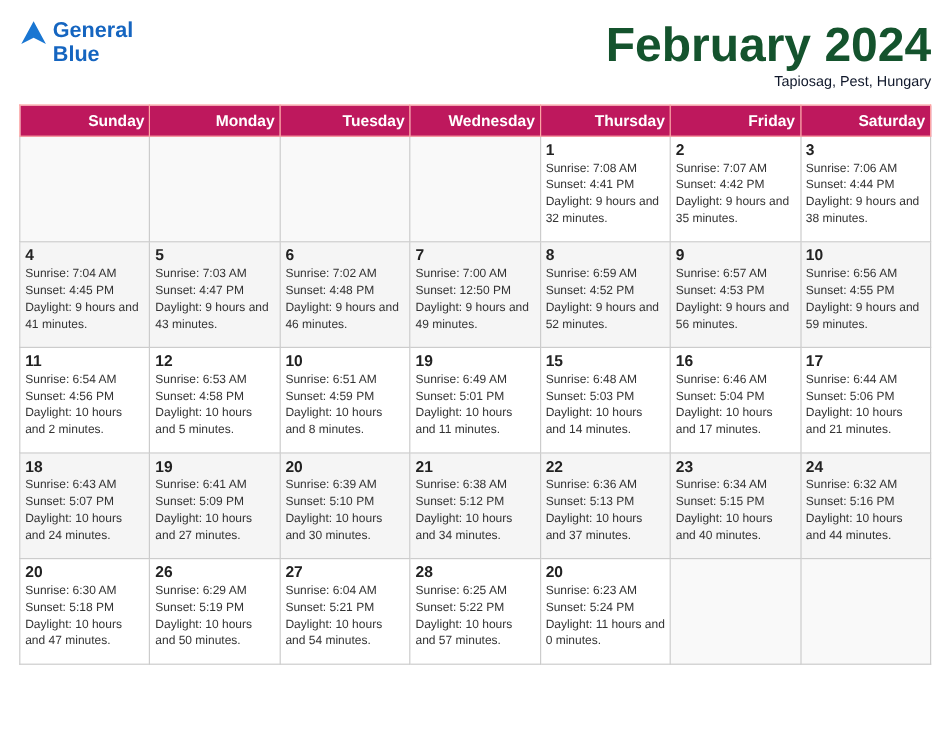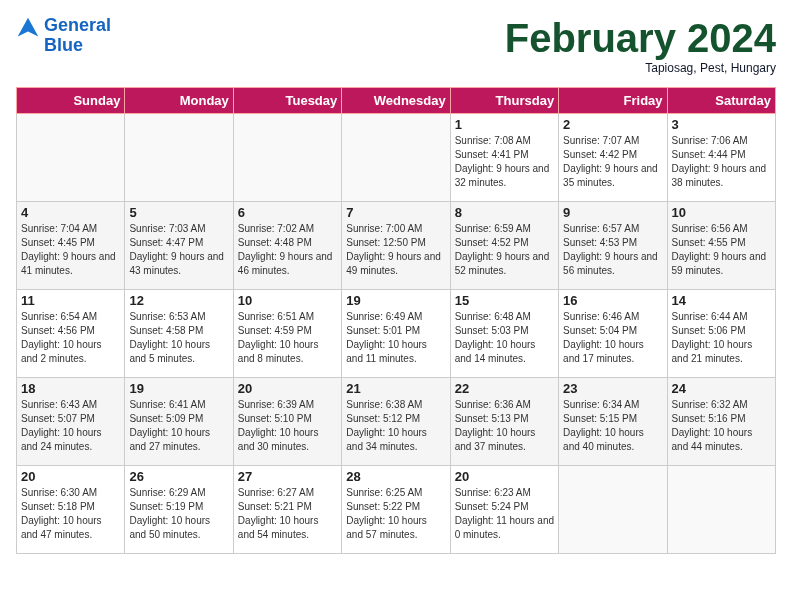--- a/index.html
+++ b/index.html
@@ -233,21 +233,21 @@
 and 14 minutes.</div>
         </td>
         <td>
           <span class="day-num">16</span>
           <div class="day-info">Sunrise: 6:46 AM
 Sunset: 5:04 PM
 Daylight: 10 hours
 and 17 minutes.</div>
         </td>
         <td>
-          <span class="day-num">14</span>
+          <span class="day-num">17</span>
           <div class="day-info">Sunrise: 6:44 AM
 Sunset: 5:06 PM
 Daylight: 10 hours
 and 21 minutes.</div>
         </td>
       </tr>
       <tr>
         <td>
           <span class="day-num">18</span>
           <div class="day-info">Sunrise: 6:43 AM
@@ -308,21 +308,21 @@
         </td>
         <td>
           <span class="day-num">26</span>
           <div class="day-info">Sunrise: 6:29 AM
 Sunset: 5:19 PM
 Daylight: 10 hours
 and 50 minutes.</div>
         </td>
         <td>
           <span class="day-num">27</span>
-          <div class="day-info">Sunrise: 6:27 AM
+          <div class="day-info">Sunrise: 6:04 AM
 Sunset: 5:21 PM
 Daylight: 10 hours
 and 54 minutes.</div>
         </td>
         <td>
           <span class="day-num">28</span>
           <div class="day-info">Sunrise: 6:25 AM
 Sunset: 5:22 PM
 Daylight: 10 hours
 and 57 minutes.</div>

